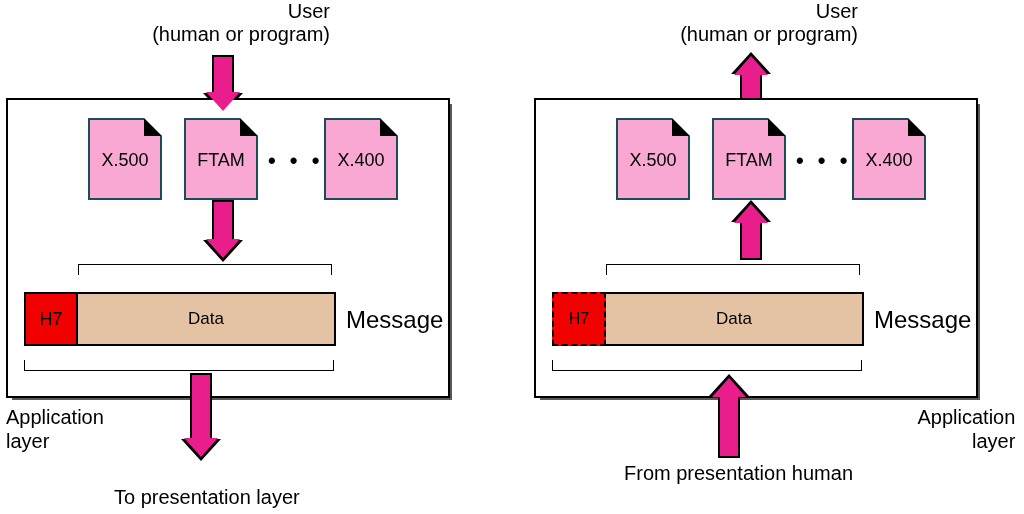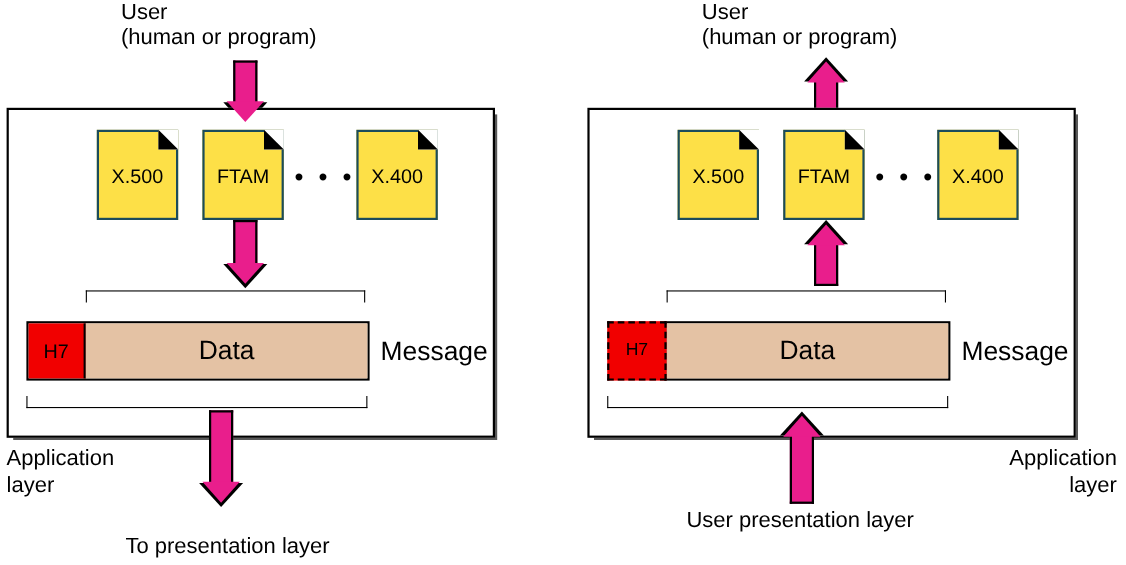--- a/index.html
+++ b/index.html
@@ -6,39 +6,39 @@
     margin: 0;
     font-family: Arial, sans-serif;
     background: #fff;
     width: 1024px;
     height: 514px;
     position: relative;
   }
   .label {
     position: absolute;
     font-size: 20px;
-    text-align: left;
+    text-align: right;
   }
   .user-label {
     width: 220px;
   }
   .layer-box {
     position: absolute;
     border: 2px solid #000;
     background: #fff;
   }
   .shadow {
     position: absolute;
     background: #585858;
   }
   .file-icon {
     position: absolute;
     width: 70px;
     height: 78px;
-    background: #fde047;
+    background: #f9a8d4;
     border: 2px solid #1b4c5c;
   }
   .file-icon::after {
     content: "";
     position: absolute;
     top: -2px;
     right: -2px;
     width: 0;
     height: 0;
     border-left: 18px solid #000;
@@ -97,21 +97,21 @@
     display: flex;
     align-items: center;
     justify-content: center;
   }
   .data-cell {
     background: #e4c2a4;
     flex: 1;
     display: flex;
     align-items: center;
     justify-content: center;
-    font-size: 24px;
+    font-size: 17px;
   }
   .msg-label {
     position: absolute;
     font-size: 24px;
   }
   .app-label {
     position: absolute;
     font-size: 20px;
     line-height: 24px;
   }
@@ -256,13 +256,13 @@
 
 <div class="bracket-down" style="left:552px; top:360px; width:308px;"></div>
 
 <div class="app-label" style="left:916px; top:405px; text-align:right;">
   <span>Application</span><br>
   <span style="padding-left:56px;">layer</span>
 </div>
 
 <div class="arrow-up" style="left:718px; top:396px; height:60px;"></div>
 
-<div class="label" style="left:624px; top:462px;">User presentation layer</div>
+<div class="label" style="left:624px; top:462px;">From presentation human</div>
 
 </body></html>

